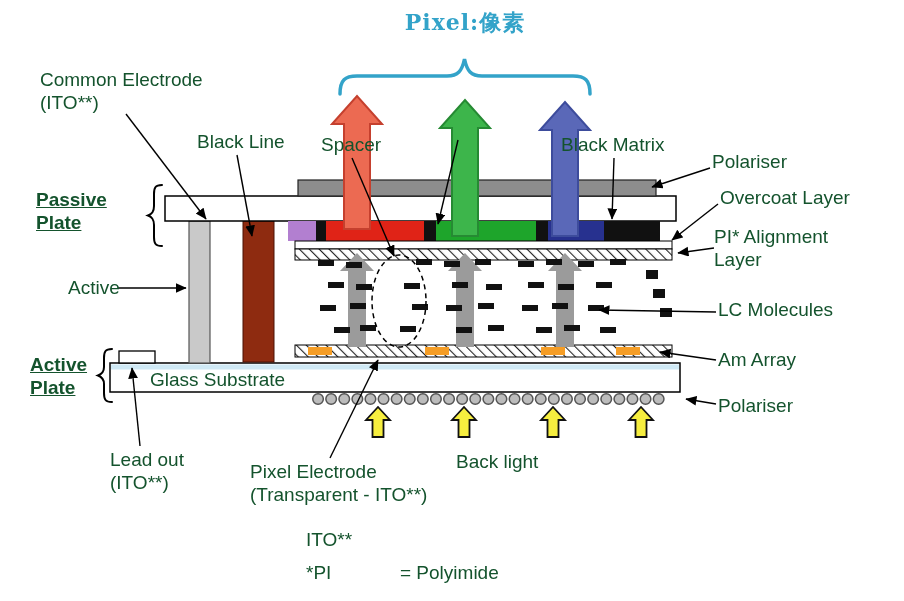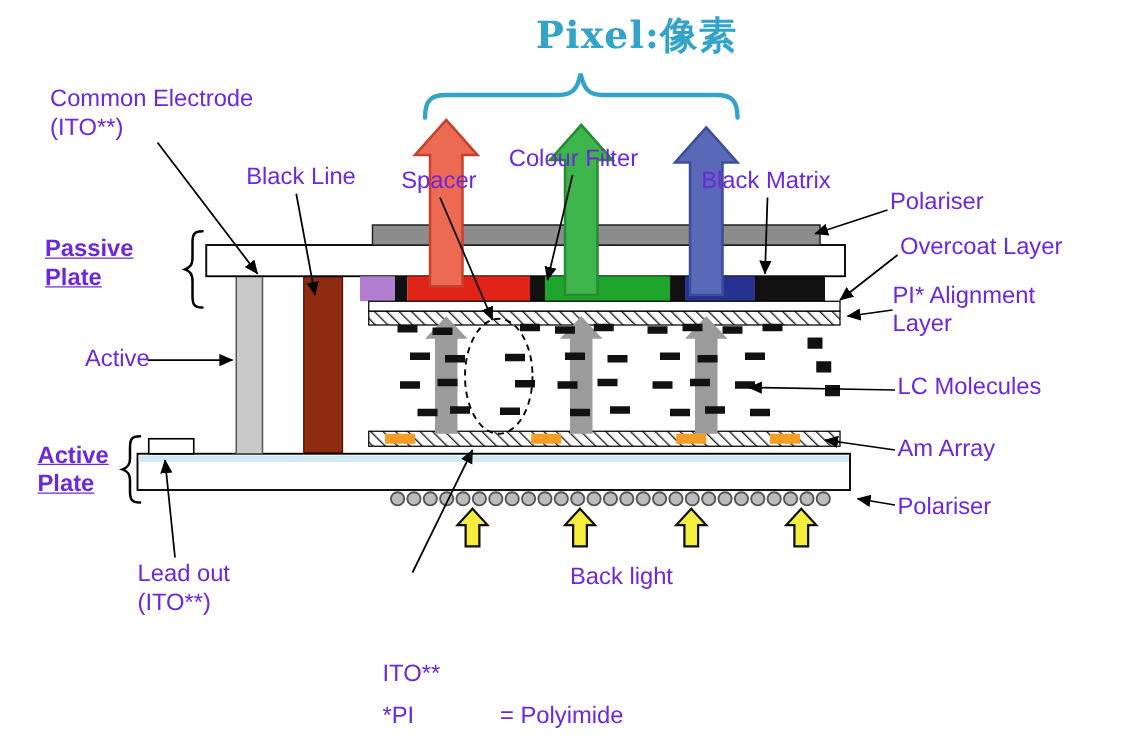--- a/index.html
+++ b/index.html
@@ -1,23 +1,23 @@
 <!DOCTYPE html>
 <html><head>
 <meta charset="utf-8">
 <style>
   html,body{margin:0;padding:0;background:#fff;}
   .stage{position:relative;width:904px;height:601px;background:#ffffff;
          font-family:"Liberation Sans",sans-serif;overflow:hidden;}
   .stage svg{position:absolute;left:0;top:0;}
-  .label{position:absolute;font-size:19px;color:#6d28d9;line-height:1.22;
+  .label{position:absolute;font-size:19px;color:#14532d;line-height:1.22;
          white-space:pre-line;}
   .label.bold{font-weight:bold;text-decoration:underline;}
-  .title{position:absolute;left:340px;top:8px;width:250px;text-align:right;
-         font-family:"DejaVu Serif",serif;font-weight:bold;font-size:30px;
+  .title{position:absolute;left:340px;top:8px;width:250px;text-align:center;
+         font-family:"DejaVu Serif",serif;font-weight:bold;font-size:22px;
          color:#33a3c9;letter-spacing:1px;}
 </style>
 </head>
 <body>
 
 <div class="stage">
 
 <svg width="904" height="601" viewBox="0 0 904 601">
   <defs>
     <pattern id="hatch" patternUnits="userSpaceOnUse" width="7" height="7" patternTransform="rotate(-45)">
@@ -149,35 +149,37 @@
     <line x1="330" y1="458" x2="378" y2="360" marker-end="url(#arrowhead)"></line>
   </g>
 </svg>
 
 <div class="title">Pixel:像素</div>
 
 <div class="label" style="left:40px;top:68px">Common Electrode
 (ITO**)</div>
 <div class="label" style="left:197px;top:130px">Black Line</div>
 <div class="label" style="left:321px;top:133px">Spacer</div>
-<div class="label" style="left:407px;top:116px">Colour Filter</div>
 <div class="label" style="left:561px;top:133px">Black Matrix</div>
 <div class="label" style="left:712px;top:150px">Polariser</div>
 <div class="label" style="left:714px;top:225px">PI* Alignment
 Layer</div>
 <div class="label" style="left:720px;top:186px">Overcoat Layer</div>
 <div class="label" style="left:718px;top:298px">LC Molecules</div>
 <div class="label" style="left:718px;top:348px">Am Array</div>
 <div class="label" style="left:718px;top:394px">Polariser</div>
 <div class="label bold" style="left:36px;top:188px">Passive
 Plate</div>
 <div class="label" style="left:68px;top:276px">Active</div>
 <div class="label bold" style="left:30px;top:353px">Active
 Plate</div>
+<div class="label" style="left:150px;top:368px">Glass Substrate</div>
 <div class="label" style="left:110px;top:448px">Lead out
 (ITO**)</div>
+<div class="label" style="left:250px;top:460px">Pixel Electrode
+(Transparent - ITO**)</div>
 <div class="label" style="left:456px;top:450px">Back light</div>
 
 <div class="label" style="left:306px;top:528px">ITO**</div>
 <div class="label" style="left:306px;top:561px">*PI</div>
 <div class="label" style="left:400px;top:561px">= Polyimide</div>
 
 </div>
 
 </body></html>

